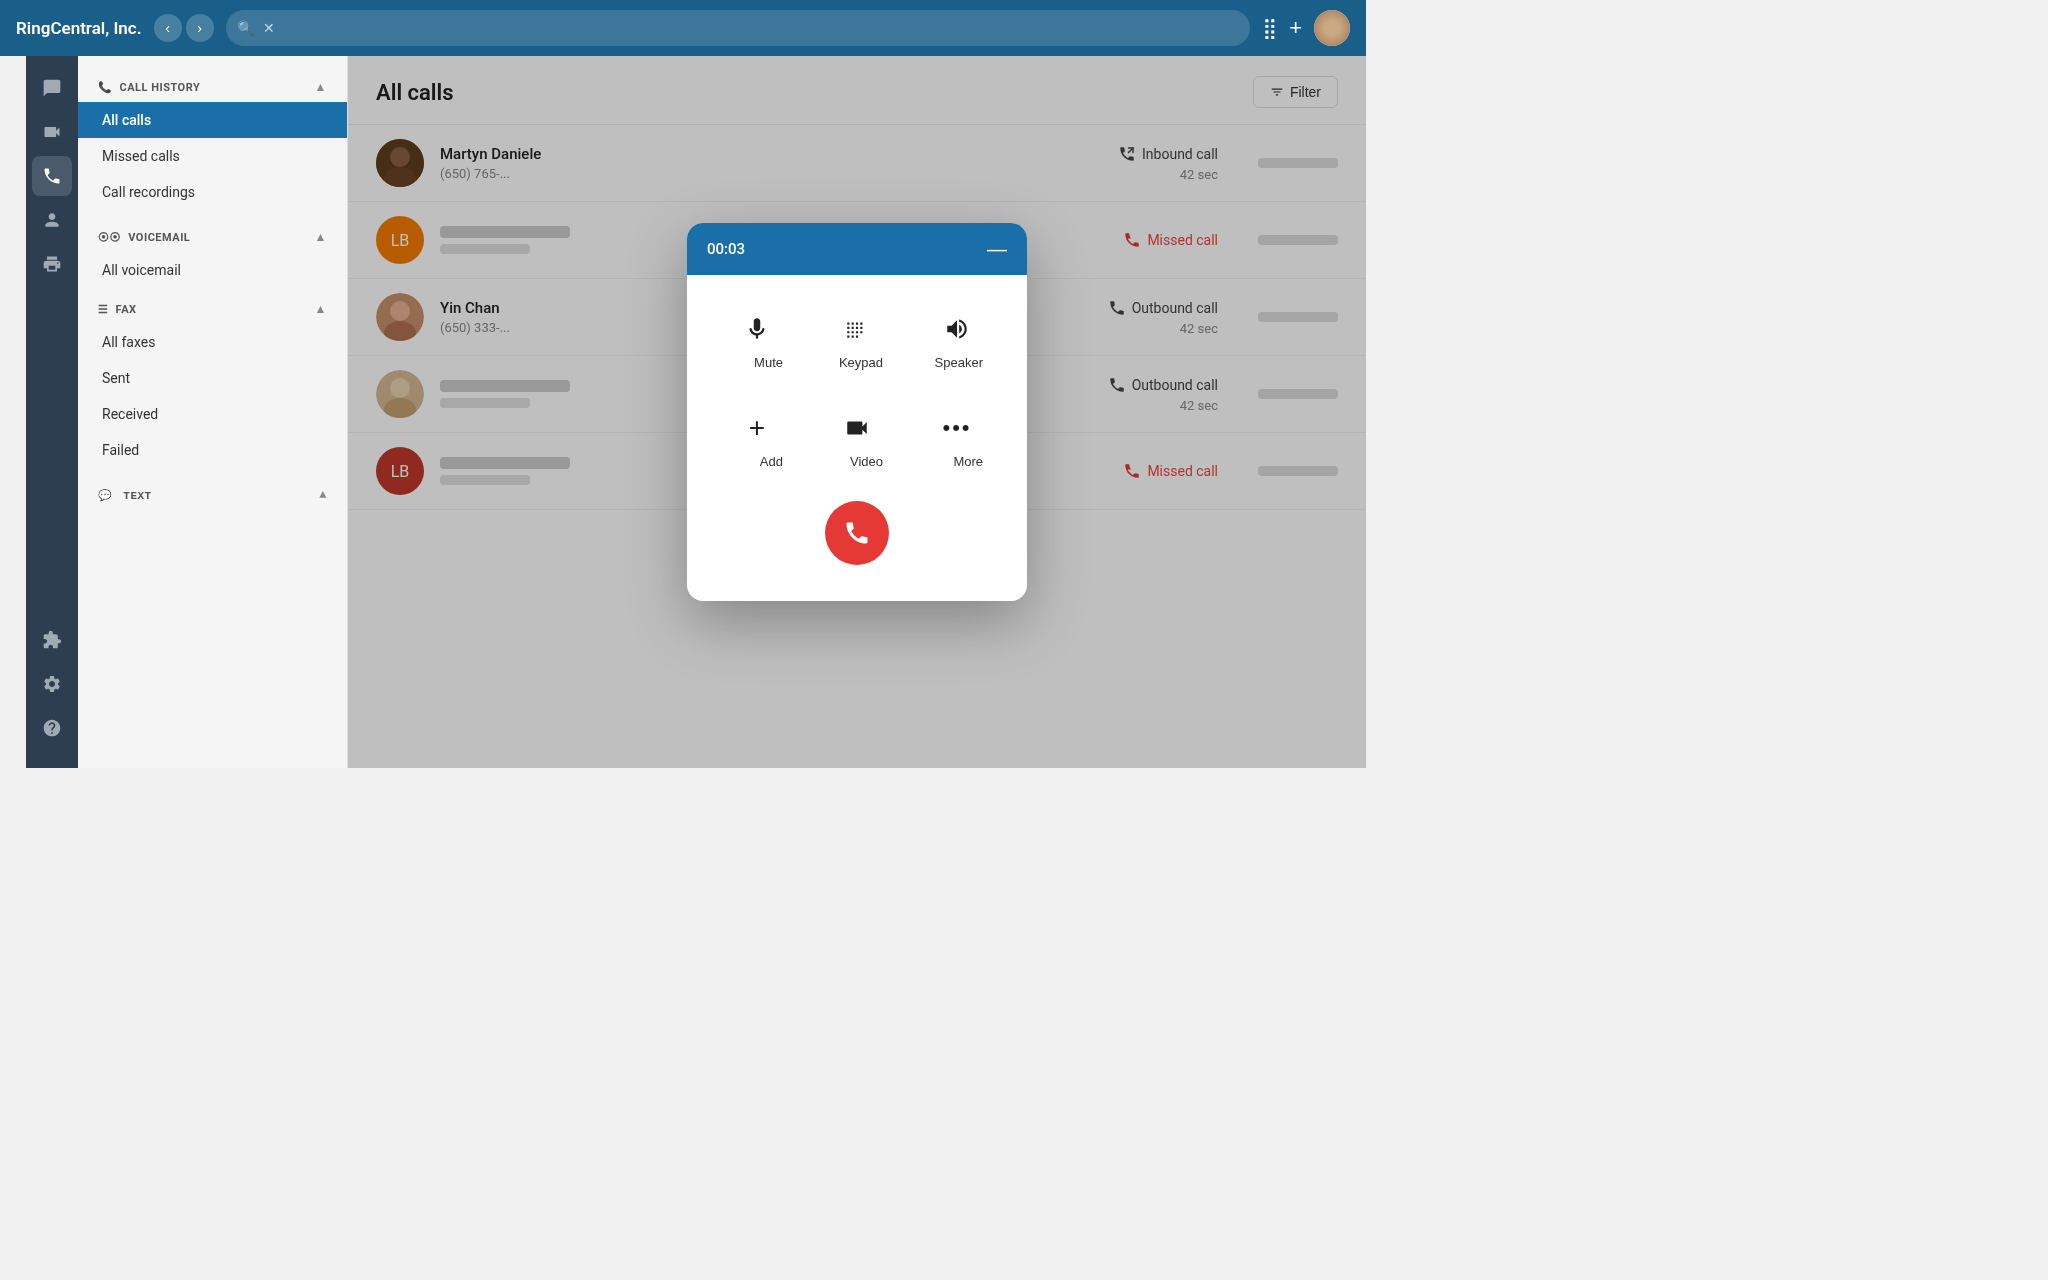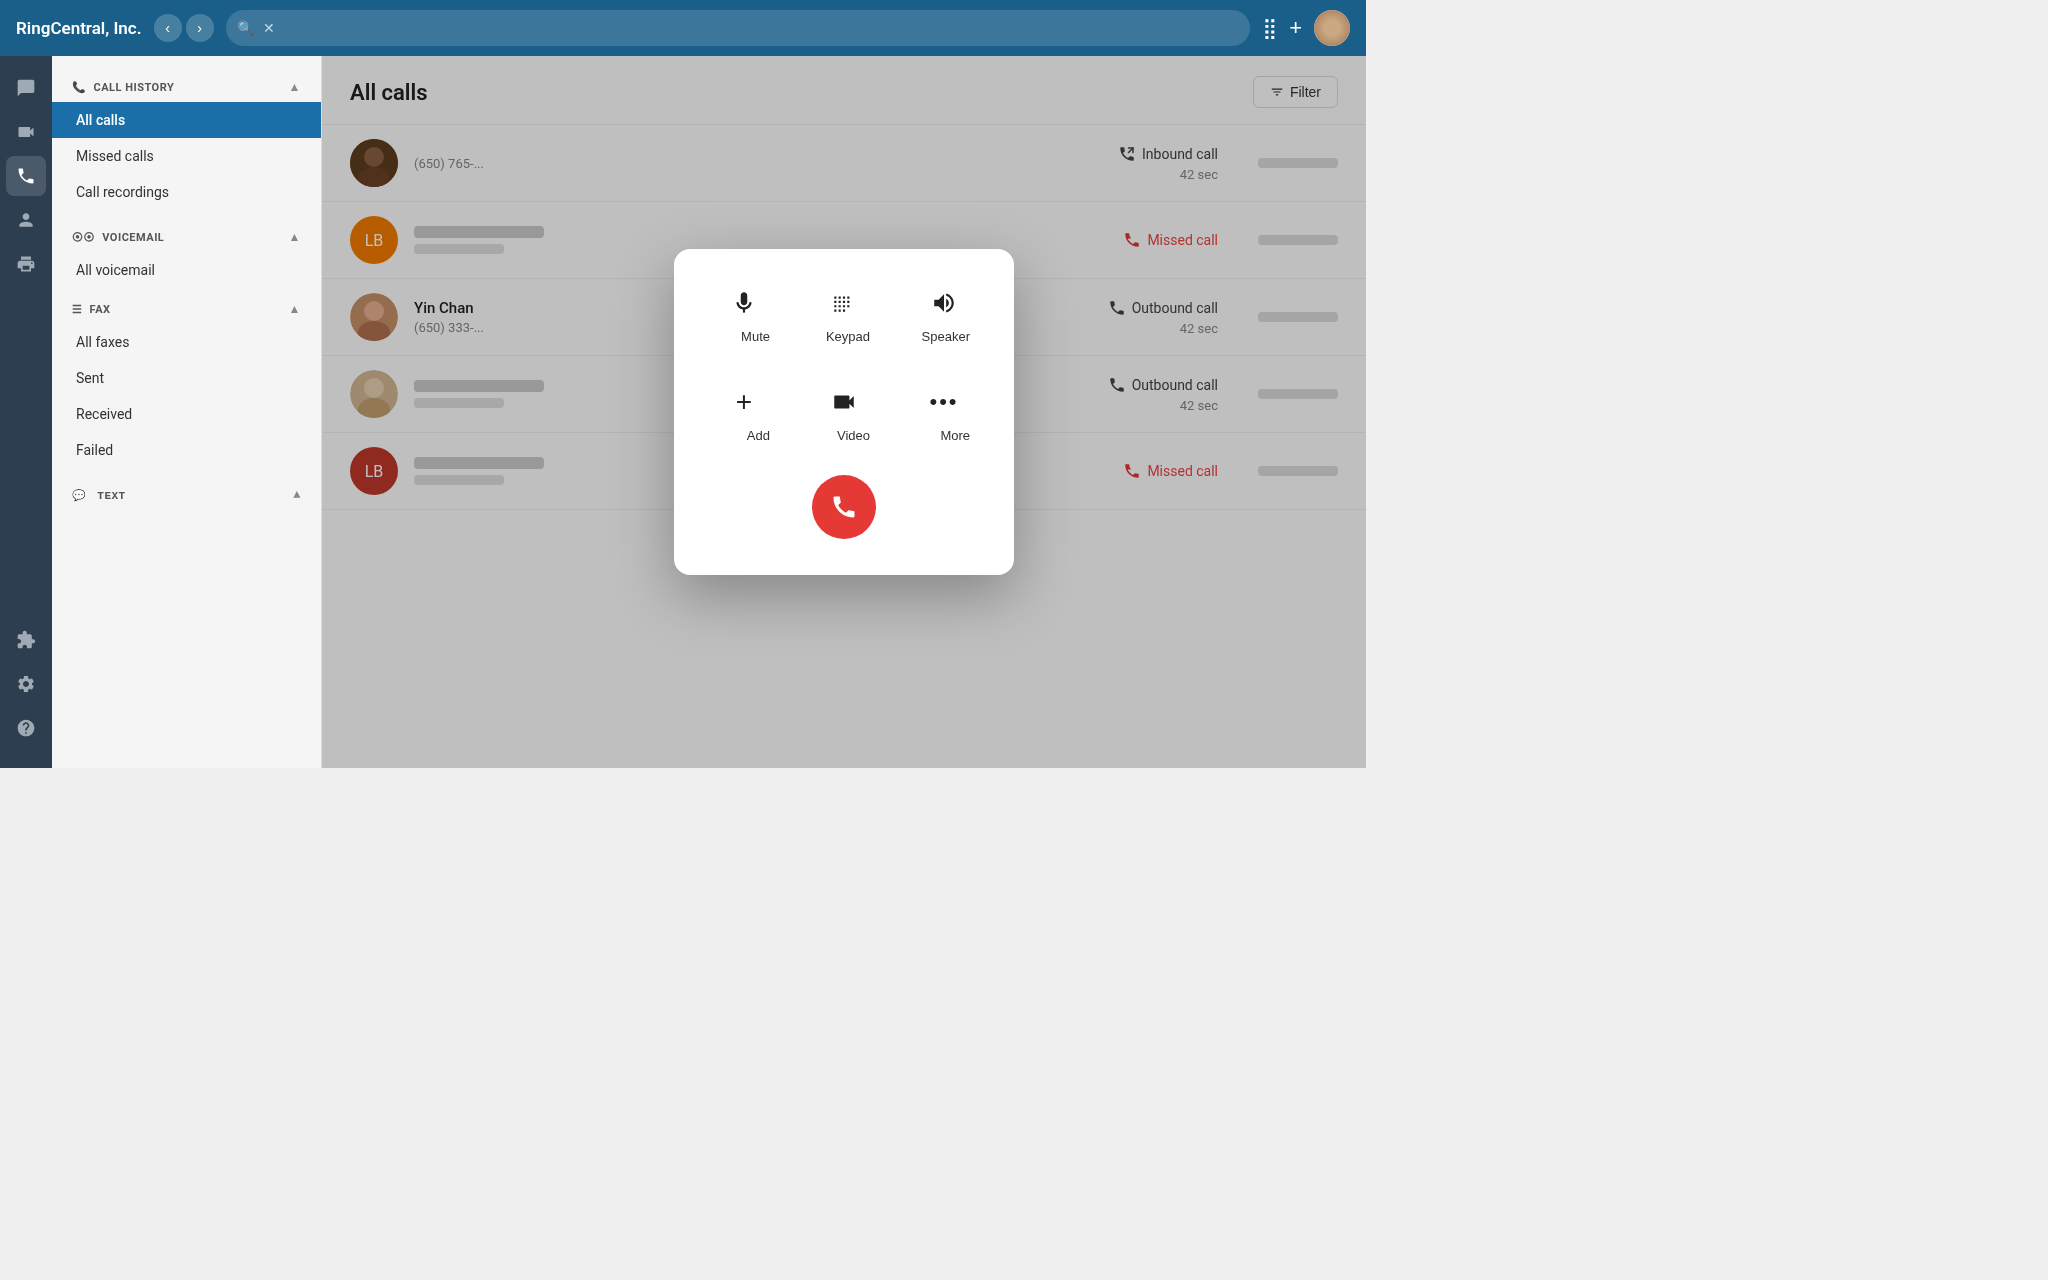--- a/index.html
+++ b/index.html
@@ -21,21 +21,21 @@
     .topbar-search input::placeholder { color: rgba(255,255,255,0.7); }
     .topbar-search-icon { color: rgba(255,255,255,0.7); font-size: 14px; }
     .topbar-search-clear { color: rgba(255,255,255,0.7); cursor: pointer; font-size: 14px; background: none; border: none; }
     .topbar-right { display: flex; align-items: center; gap: 12px; margin-left: auto; }
     .topbar-grid-btn { color: white; font-size: 20px; cursor: pointer; background: none; border: none; }
     .topbar-plus-btn { color: white; font-size: 22px; cursor: pointer; background: none; border: none; }
     .topbar-avatar { width: 36px; height: 36px; border-radius: 50%; background: #ccc; overflow: hidden; cursor: pointer; }
     .topbar-avatar-img { width: 100%; height: 100%; object-fit: cover; background: linear-gradient(135deg, #b0b0b0, #d0d0d0); border-radius: 50%; display: flex; align-items: center; justify-content: center; }
 
     
-    .layout { display: flex; height: calc(768px - 56px); }
+    .layout { display: flex; height: calc(768px - 56px); padding-left: 26px; }
 
     
     .icon-sidebar {
       width: 52px; background: #2c3e50; display: flex; flex-direction: column; align-items: center; padding: 12px 0; gap: 4px;
     }
     .icon-sidebar-top { flex: 1; display: flex; flex-direction: column; align-items: center; gap: 4px; }
     .icon-sidebar-bottom { display: flex; flex-direction: column; align-items: center; gap: 4px; padding-bottom: 8px; }
     .sidebar-icon-btn {
       width: 40px; height: 40px; display: flex; align-items: center; justify-content: center; border-radius: 8px; cursor: pointer; color: #a0aab4; font-size: 18px; background: none; border: none;
     }
@@ -266,20 +266,21 @@
 
       <div class="call-row">
         <div class="call-avatar face-1" style="width:48px;height:48px;">
           <svg width="48" height="48" viewBox="0 0 48 48">
               <circle cx="24" cy="24" r="24" fill="#5c3d1e"></circle>
               <circle cx="24" cy="18" r="10" fill="#8b6040"></circle>
               <ellipse cx="24" cy="40" rx="16" ry="12" fill="#6b4226"></ellipse>
             </svg>
         </div>
         <div class="call-info">
+          <div class="call-name">Martyn Daniele</div>
           <div class="call-number">(650) 765-...</div>
         </div>
         <div class="call-right">
           <div class="call-type normal">
             <svg width="18" height="18" viewBox="0 0 24 24" fill="currentColor">
                 <path d="M6.62 10.79c1.44 2.83 3.76 5.14 6.59 6.59l2.2-2.2c.27-.27.67-.36 1.02-.24 1.12.37 2.33.57 3.57.57.55 0 1 .45 1 1V20c0 .55-.45 1-1 1-9.39 0-17-7.61-17-17 0-.55.45-1 1-1h3.5c.55 0 1 .45 1 1 0 1.25.2 2.45.57 3.57.11.35.03.74-.25 1.02l-2.2 2.2z"></path>
                 <path d="M20 4l-6 6" stroke="currentColor" stroke-width="2" fill="none" stroke-linecap="round"></path>
                 <path d="M14 4h6v6" stroke="currentColor" stroke-width="2" fill="none" stroke-linecap="round"></path>
               </svg>
             <span>Inbound call</span>
@@ -385,20 +386,24 @@
         <div style="margin-left:24px;">
           <div class="gray-bar"></div>
         </div>
       </div>
 
     </div>
 
     <div class="overlay">
       <div class="call-modal">
 
+        <div class="call-modal-header">
+          <span class="call-timer">00:03</span>
+          <button class="call-minimize">—</button>
+        </div>
 
 
         <div class="call-modal-body">
 
           <div class="call-controls-row">
             <button class="call-ctrl-btn">
               <div class="call-ctrl-icon">
                 <svg width="26" height="26" viewBox="0 0 24 24" fill="currentColor">
                     <path d="M12 14c1.66 0 3-1.34 3-3V5c0-1.66-1.34-3-3-3S9 3.34 9 5v6c0 1.66 1.34 3 3 3zm5.91-3c-.49 0-.9.36-.98.85C16.52 14.2 14.47 16 12 16s-4.52-1.8-4.93-4.15c-.08-.49-.49-.85-.98-.85-.61 0-1.09.54-1 1.14.49 3 2.89 5.35 5.91 5.78V20c0 .55.45 1 1 1s1-.45 1-1v-2.08c3.02-.43 5.42-2.78 5.91-5.78.1-.6-.39-1.14-1-1.14z"></path>
                   </svg>

